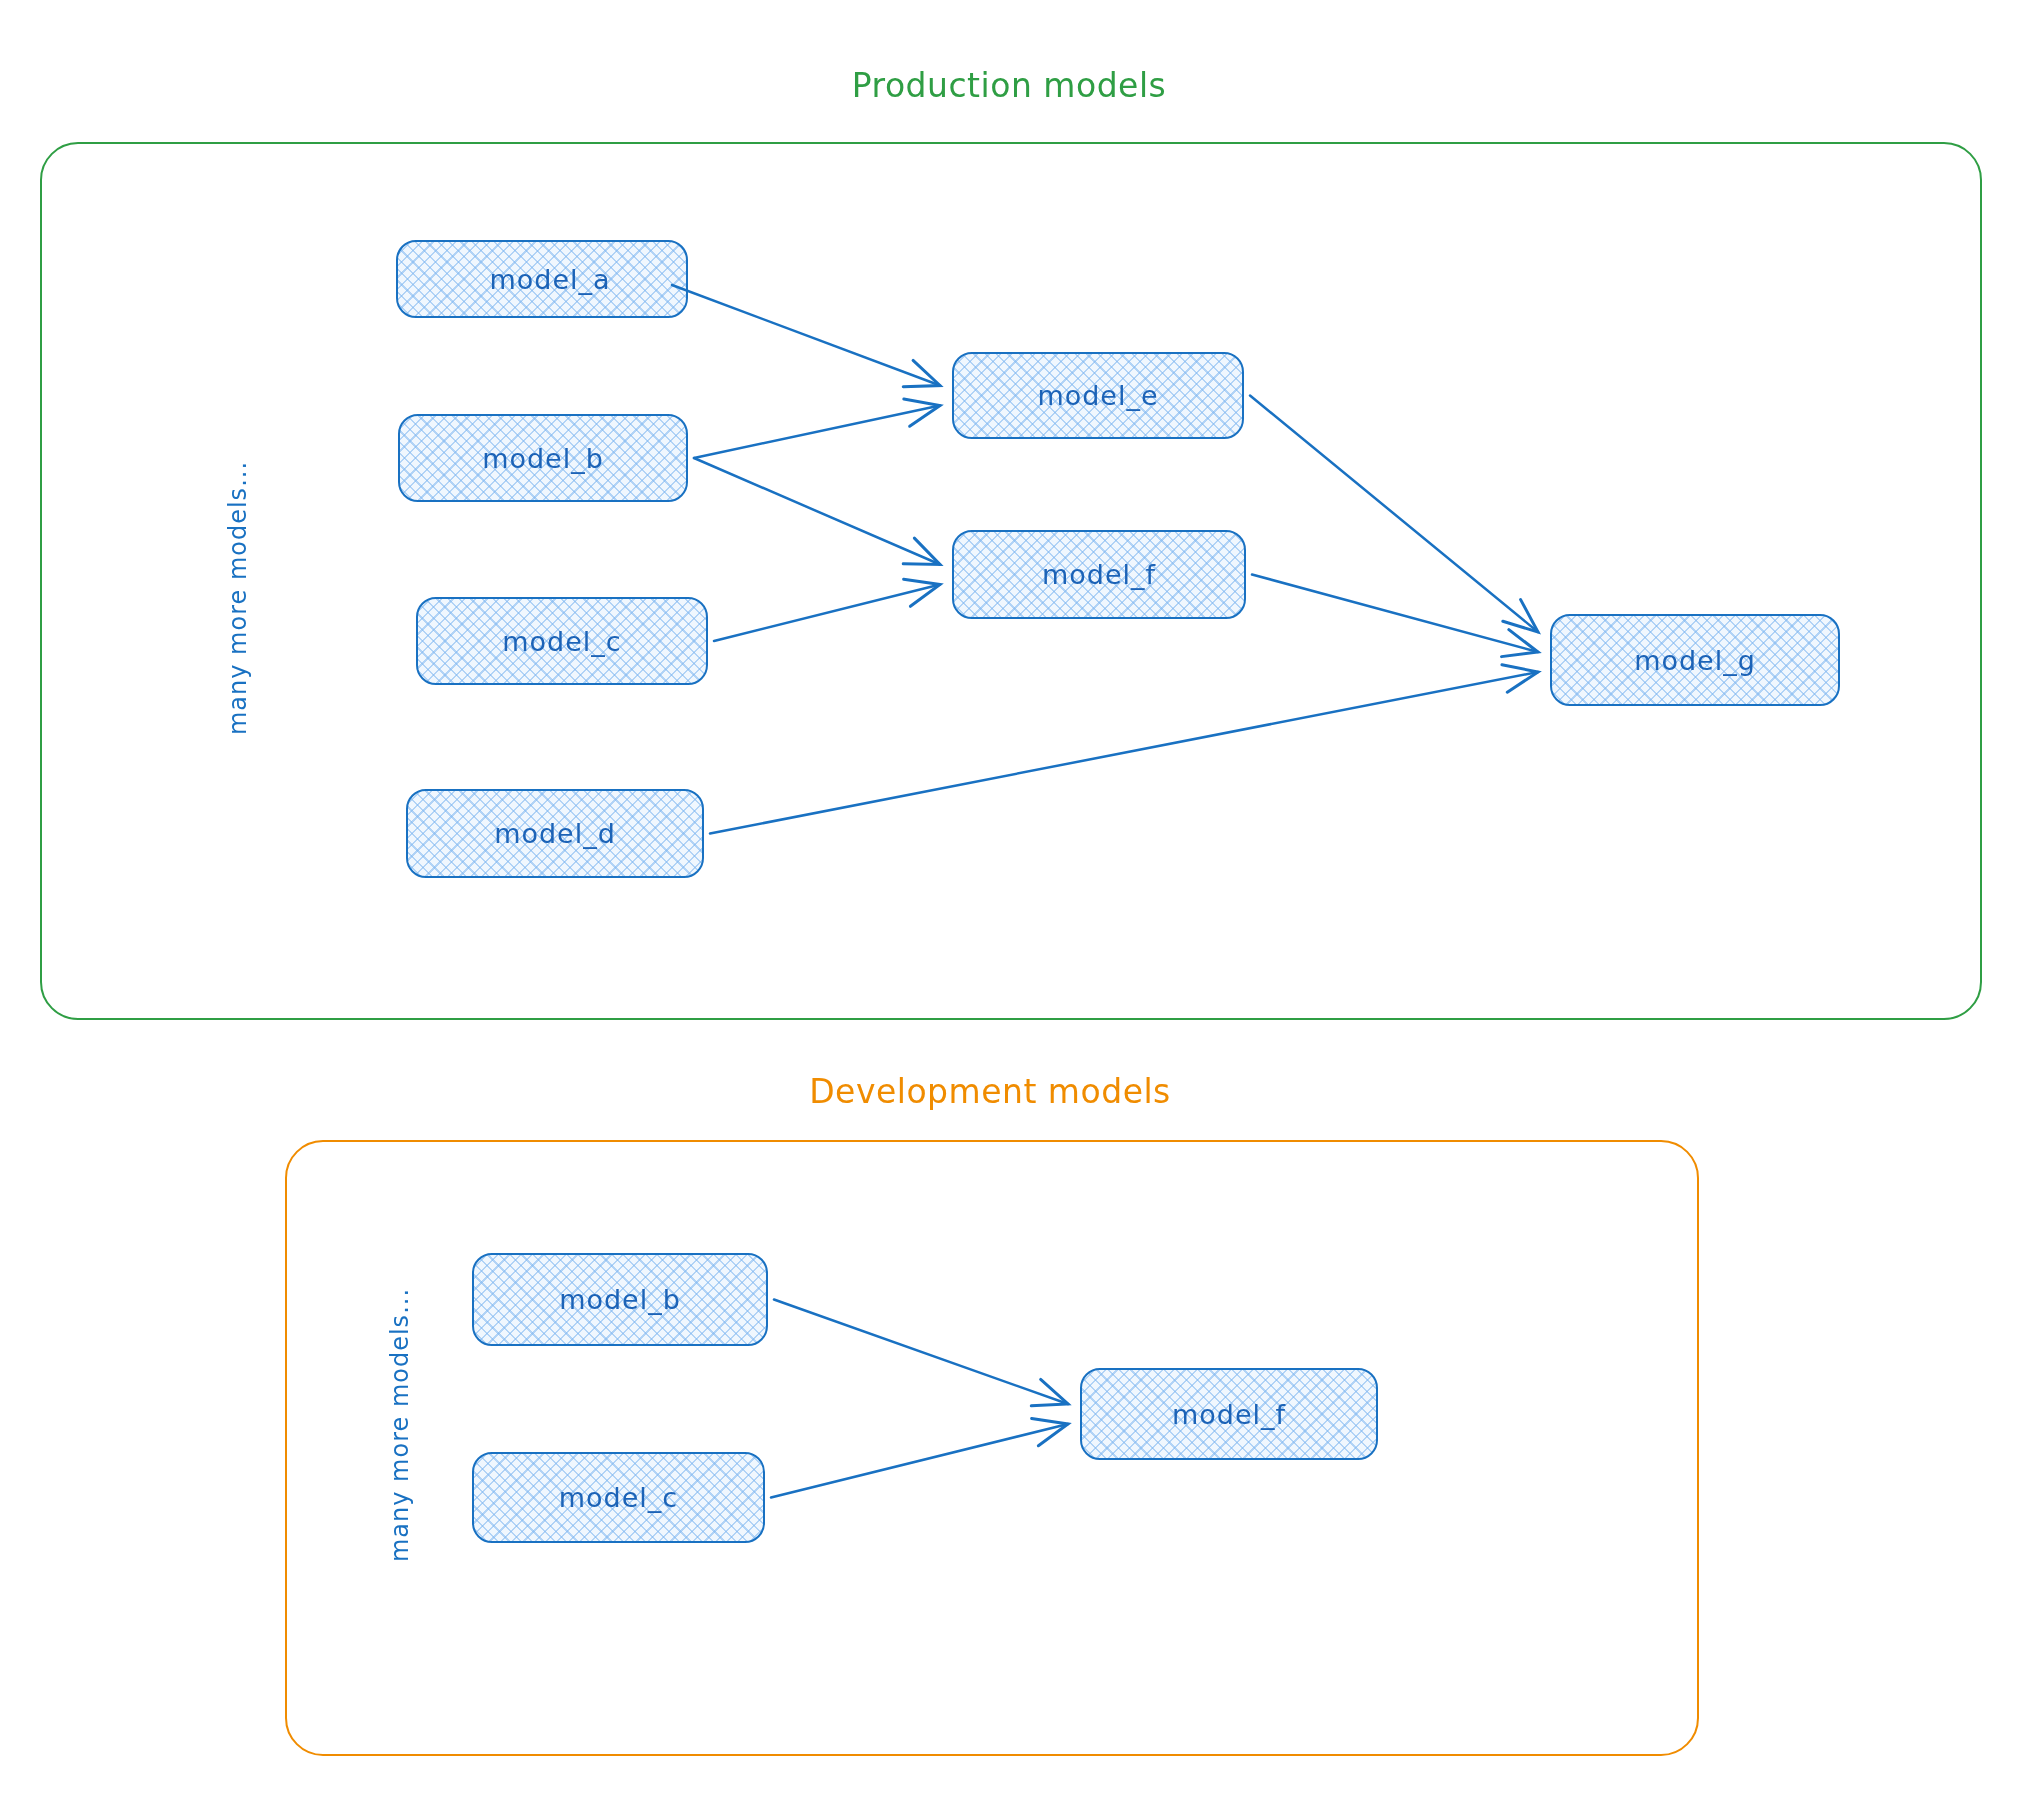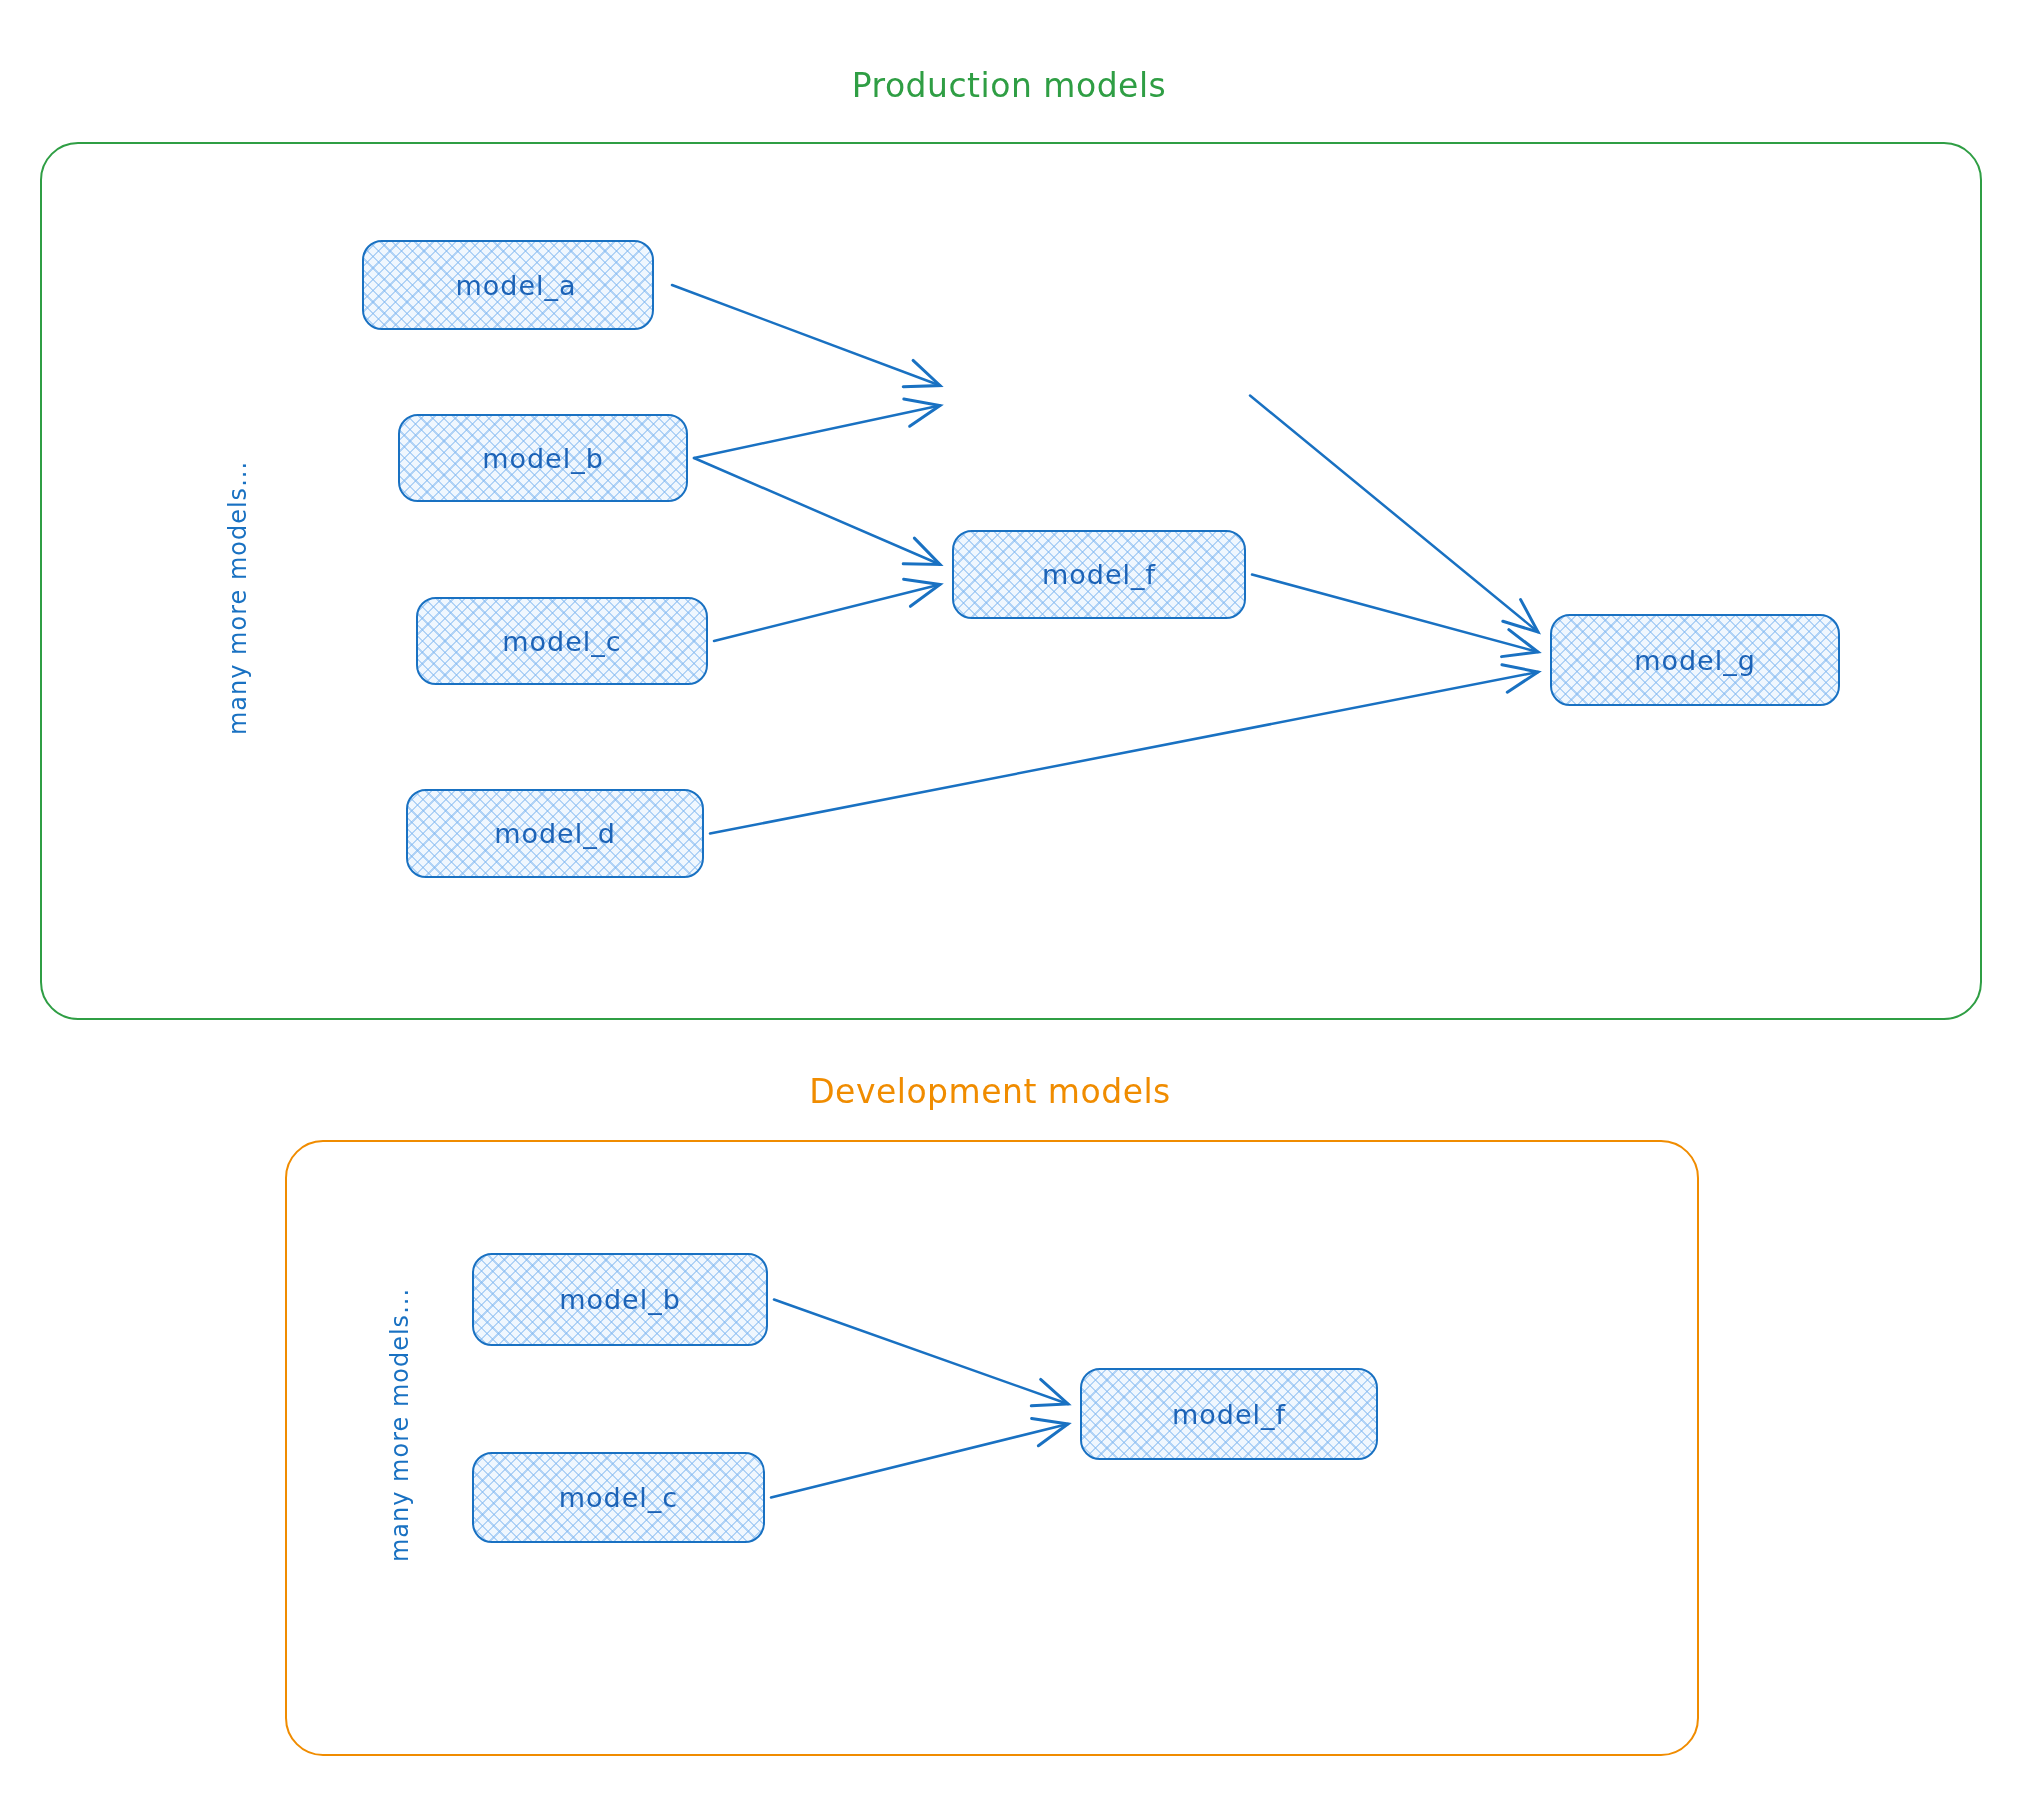--- a/index.html
+++ b/index.html
@@ -72,36 +72,39 @@
 <body>
 
 <div id="canvas">
 
   <div class="section-title" style="left: 40px; top: 66px; width: 1938px; --accent: #2f9e44;">Production models</div>
 
   <div class="section-frame" style="left: 40px; top: 142px; width: 1938px; height: 874px; --accent: #2f9e44;"></div>
 
   <div class="side-label" style="left:88px; top:582px;">many more models...</div>
 
-  <div class="node" style="left:362px; top:240px; width:292px; height:90px;padding-left:16px;">
+  <div class="node" style="left:396px; top:240px; width:292px; height:78px;padding-left:16px;">
     <span>model_a</span>
   </div>
 
   <div class="node" style="left:398px; top:414px; width:290px; height:88px;">
     <span>model_b</span>
   </div>
 
   <div class="node" style="left:416px; top:597px; width:292px; height:88px;">
     <span>model_c</span>
   </div>
 
   <div class="node" style="left:406px; top:789px; width:298px; height:89px;justify-content:center;">
     <span>model_d</span>
   </div>
 
+  <div class="node" style="left:952px; top:352px; width:292px; height:87px;">
+    <span>model_e</span>
+  </div>
 
   <div class="node" style="left:952px; top:530px; width:294px; height:89px;">
     <span>model_f</span>
   </div>
 
   <div class="node" style="left:1550px; top:606px; width:290px; height:92px;margin-top:8px;">
     <span>model_g</span>
   </div>
 
   <div class="section-title" style="left: 285px; top: 1072px; width: 1410px; --accent: #f08c00;">Development models</div>

